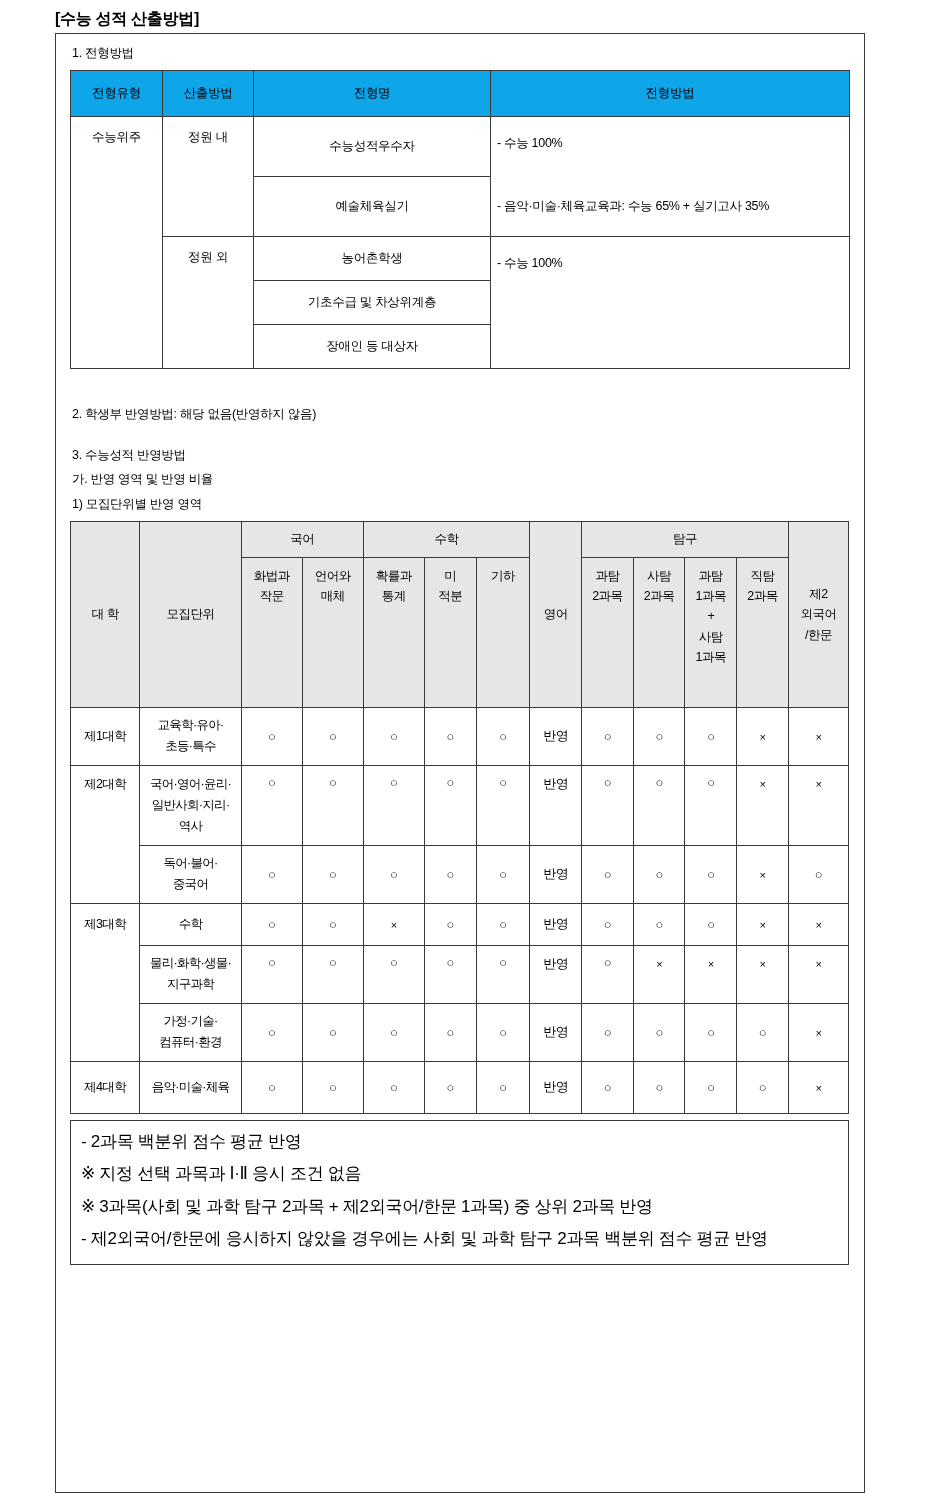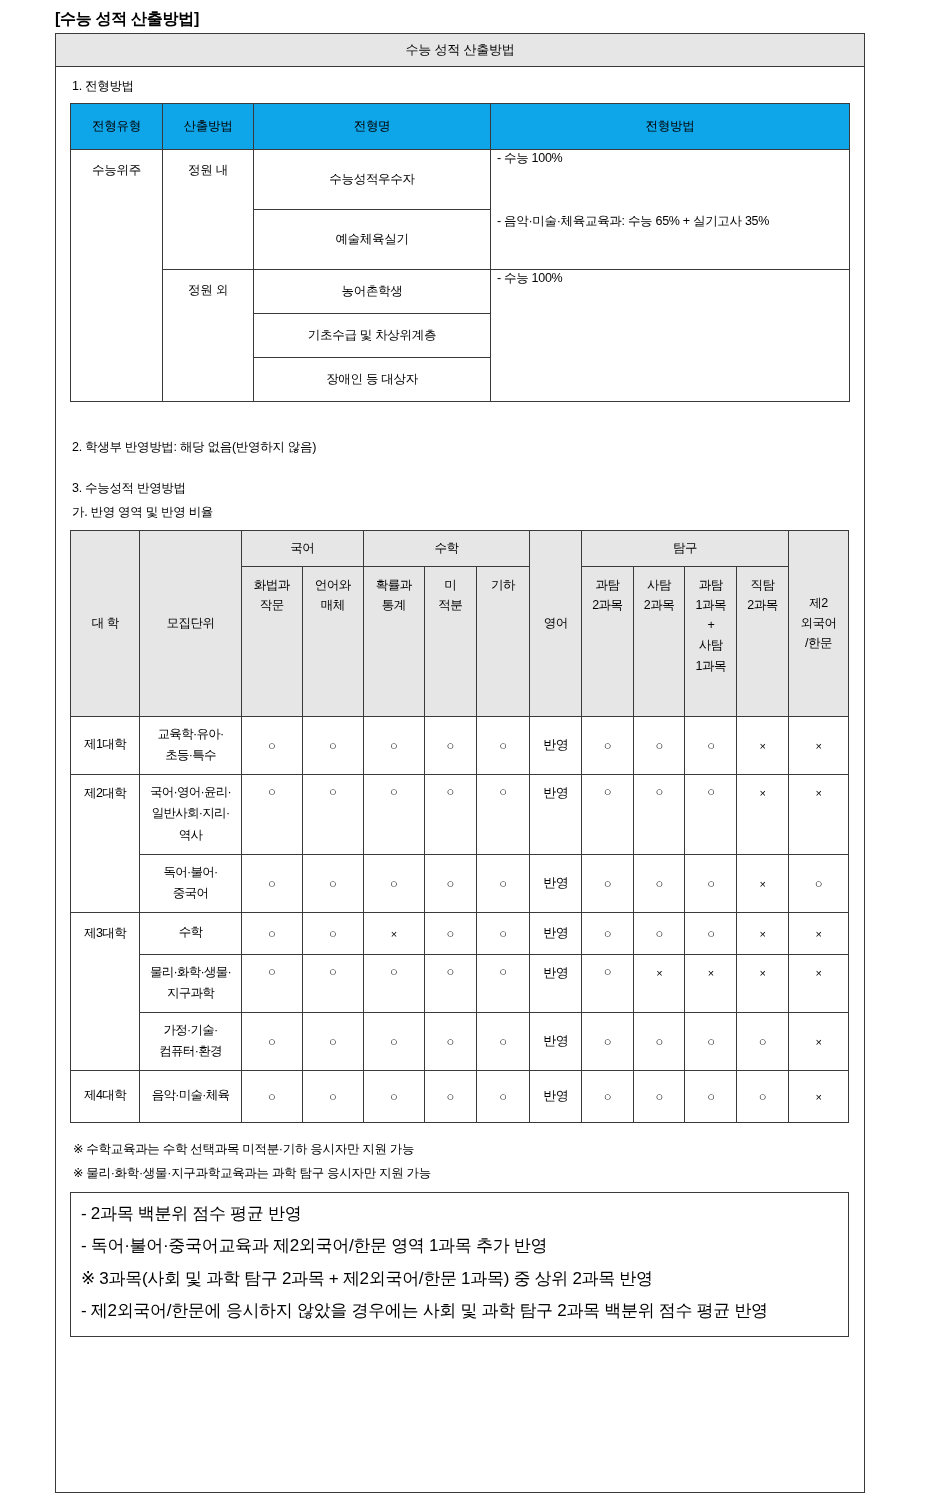--- a/index.html
+++ b/index.html
@@ -67,21 +67,21 @@
     font-size: 12.5px;
     letter-spacing: -0.3px;
     padding: 4px 6px;
   }
   table.t1 th {
     background: #0ea5e9;
     text-align: center;
     height: 46px;
   }
   table.t1 td.c { text-align: center; vertical-align: middle; }
-  table.t1 td.l { text-align: left; vertical-align: top; padding-top: 0; }
+  table.t1 td.l { text-align: left; vertical-align: top; padding-top: 18px; }
   table.t1 td.top { vertical-align: top; padding-top: 12px; }
 
   .gap-a { height: 34px; }
   .gap-b { height: 16px; }
 
   
   table.t2 {
     border-collapse: collapse;
     width: 779px;
     margin-top: 4px;
@@ -137,23 +137,20 @@
 </style>
 </head>
 <body>
 
 <div class="page">
 
   <div class="doc-title">[수능 성적 산출방법]</div>
 
   <div class="outer-frame">
 
-    <div class="banner">
-      <span>수능 성적 산출방법</span>
-    </div>
 
     <div class="body-pad">
 
       <div class="sec-label">1. 전형방법</div>
 
       <table class="t1">
         <colgroup>
           <col style="width:92px">
             <col style="width:91px">
             <col style="width:237px">
@@ -196,20 +193,21 @@
       </table>
 
       <div class="gap-a"></div>
 
       <div class="sec-label">2. 학생부 반영방법: 해당 없음(반영하지 않음)</div>
 
       <div class="gap-b"></div>
 
       <div class="sec-label">3. 수능성적 반영방법</div>
       <div class="sec-label">가. 반영 영역 및 반영 비율</div>
+      <div class="sec-label">1) 모집단위별 반영 영역</div>
 
       <table class="t2">
         <colgroup>
           <col style="width:67px">
             <col style="width:98px">
           <col style="width:59px">
             <col style="width:59px">
           <col style="width:59px">
             <col style="width:50px">
             <col style="width:52px">
@@ -368,27 +366,23 @@
             <td class="mk">반영</td>
             <td class="mk"><span class="om">○</span></td>
             <td class="mk"><span class="om">○</span></td>
             <td class="mk"><span class="om">○</span></td>
             <td class="mk"><span class="om">○</span></td>
             <td class="mk"><span class="xm">×</span></td>
           </tr>
         </tbody>
       </table>
 
-      <div class="notes-wrap">
-        <div class="note">※ 수학교육과는 수학 선택과목 미적분·기하 응시자만 지원 가능</div>
-        <div class="note">※ 물리·화학·생물·지구과학교육과는 과학 탐구 응시자만 지원 가능</div>
-      </div>
 
       <div class="box">
         <div class="box-line">- 2과목 백분위 점수 평균 반영</div>
-        <div class="box-line">- 독어·불어·중국어교육과 제2외국어/한문 영역 1과목 추가 반영</div>
+        <div class="box-line">※ 지정 선택 과목과 Ⅰ·Ⅱ 응시 조건 없음</div>
         <div class="box-line">※ 3과목(사회 및 과학 탐구 2과목 + 제2외국어/한문 1과목) 중 상위 2과목 반영</div>
         <div class="box-line">- 제2외국어/한문에 응시하지 않았을 경우에는 사회 및 과학 탐구 2과목 백분위 점수 평균 반영</div>
       </div>
 
     </div>
   </div>
 </div>
 
 </body></html>

